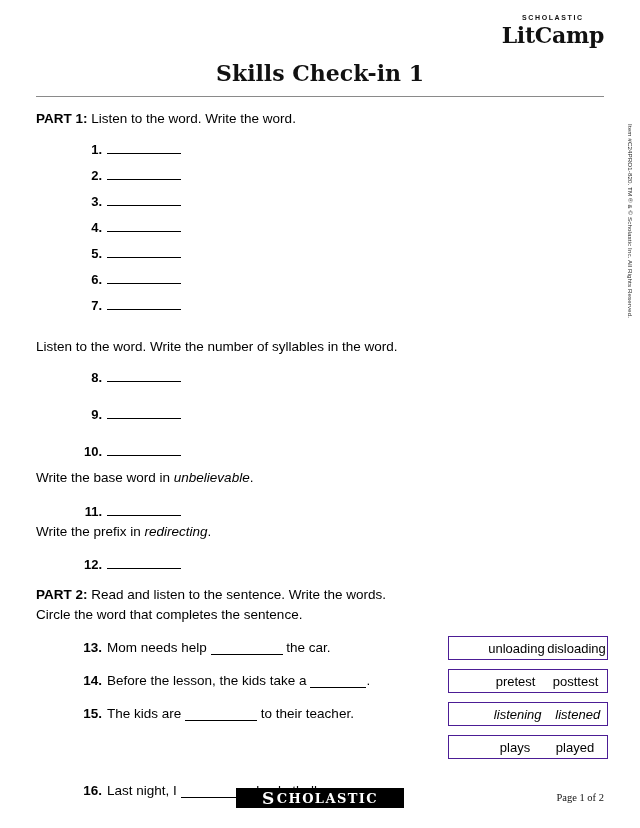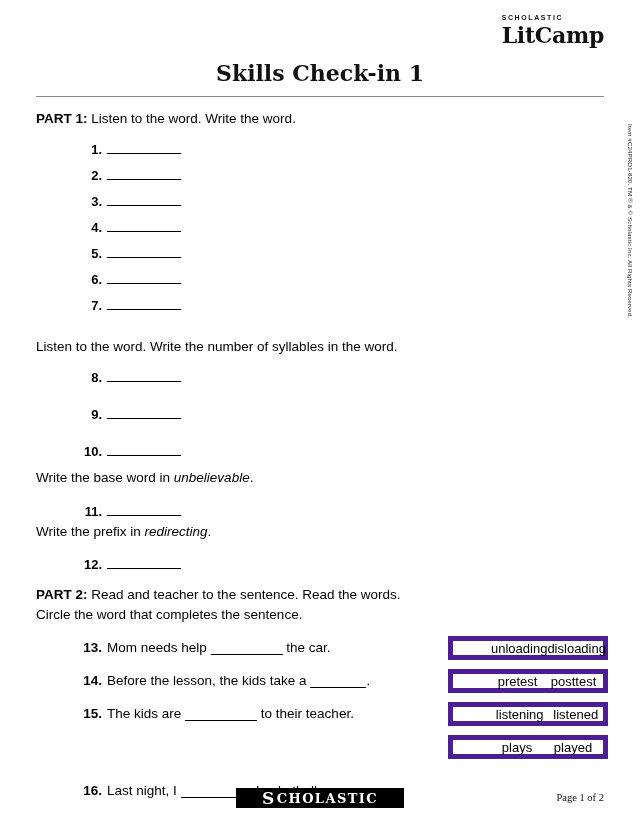--- a/index.html
+++ b/index.html
@@ -20,21 +20,21 @@
     left: 0; top: 0;
     width: 640px;
     height: 828px;
   }
 
   
   .brand {
     position: absolute;
     right: 36px;
     top: 14px;
-    text-align: left;
+    text-align: center;
     line-height: 1;
   }
   .brand-top {
     font-size: 7px;
     letter-spacing: 1.6px;
     color: #111;
     font-weight: bold;
   }
   .brand-main {
     font-family: "DejaVu Serif", serif;
@@ -131,21 +131,21 @@
     display: inline-block;
     border-bottom: 1px solid #000;
     height: 11px;
     vertical-align: bottom;
   }
   .choice-box {
     position: absolute;
     left: 412px;
     width: 160px;
     height: 24px;
-    border: 5px solid #4c1d95;
+    border: 1px solid #4c1d95;
     display: flex;
     align-items: center;
     justify-content: space-around;
     font-size: 13px;
     box-sizing: border-box;
     padding-left: 38px;
   }
 
   
   .copyright {
@@ -288,21 +288,21 @@
 
     <ul class="num-list">
       <li class="num-item" style="margin-bottom:14px;">
         <span class="num">12.</span>
         <span class="blank-short"></span>
       </li>
     </ul>
 
     <p class="part-line" style="margin-bottom:2px;">
       <span class="part-label">PART 2:</span>
-      <span>Read and teacher to the sentence. Read the words.</span>
+      <span>Read and listen to the sentence. Write the words.</span>
     </p>
     <p class="instruction">Circle the word that completes the sentence.</p>
 
     <div style="height:16px;"></div>
 
     <div style="position:relative; height:128px;">
 
       <div class="q-row" style="position:absolute; top:0px;">
         <span class="q-num">13.</span>
         <span class="q-text"><span>Mom needs help</span> <span class="inline-blank" style="width:72px;"></span> <span>the car.</span></span>
@@ -318,21 +318,21 @@
       </div>
       <div class="choice-box" style="top:29px;">
         <span>pretest</span>
         <span>posttest</span>
       </div>
 
       <div class="q-row" style="position:absolute; top:66px;">
         <span class="q-num">15.</span>
         <span class="q-text"><span>The kids are</span> <span class="inline-blank" style="width:72px;"></span> <span>to their teacher.</span></span>
       </div>
-      <div class="choice-box" style="top:62px;">
+      <div class="choice-box" style="top:62px;font-style:italic;">
         <span>listening</span>
         <span>listened</span>
       </div>
 
       <div class="q-row" style="position:absolute; top:99px;margin-top:44px;">
         <span class="q-num">16.</span>
         <span class="q-text"><span>Last night, I</span> <span class="inline-blank" style="width:72px;"></span> <span>basketball.</span></span>
       </div>
       <div class="choice-box" style="top:95px;">
         <span>plays</span>

